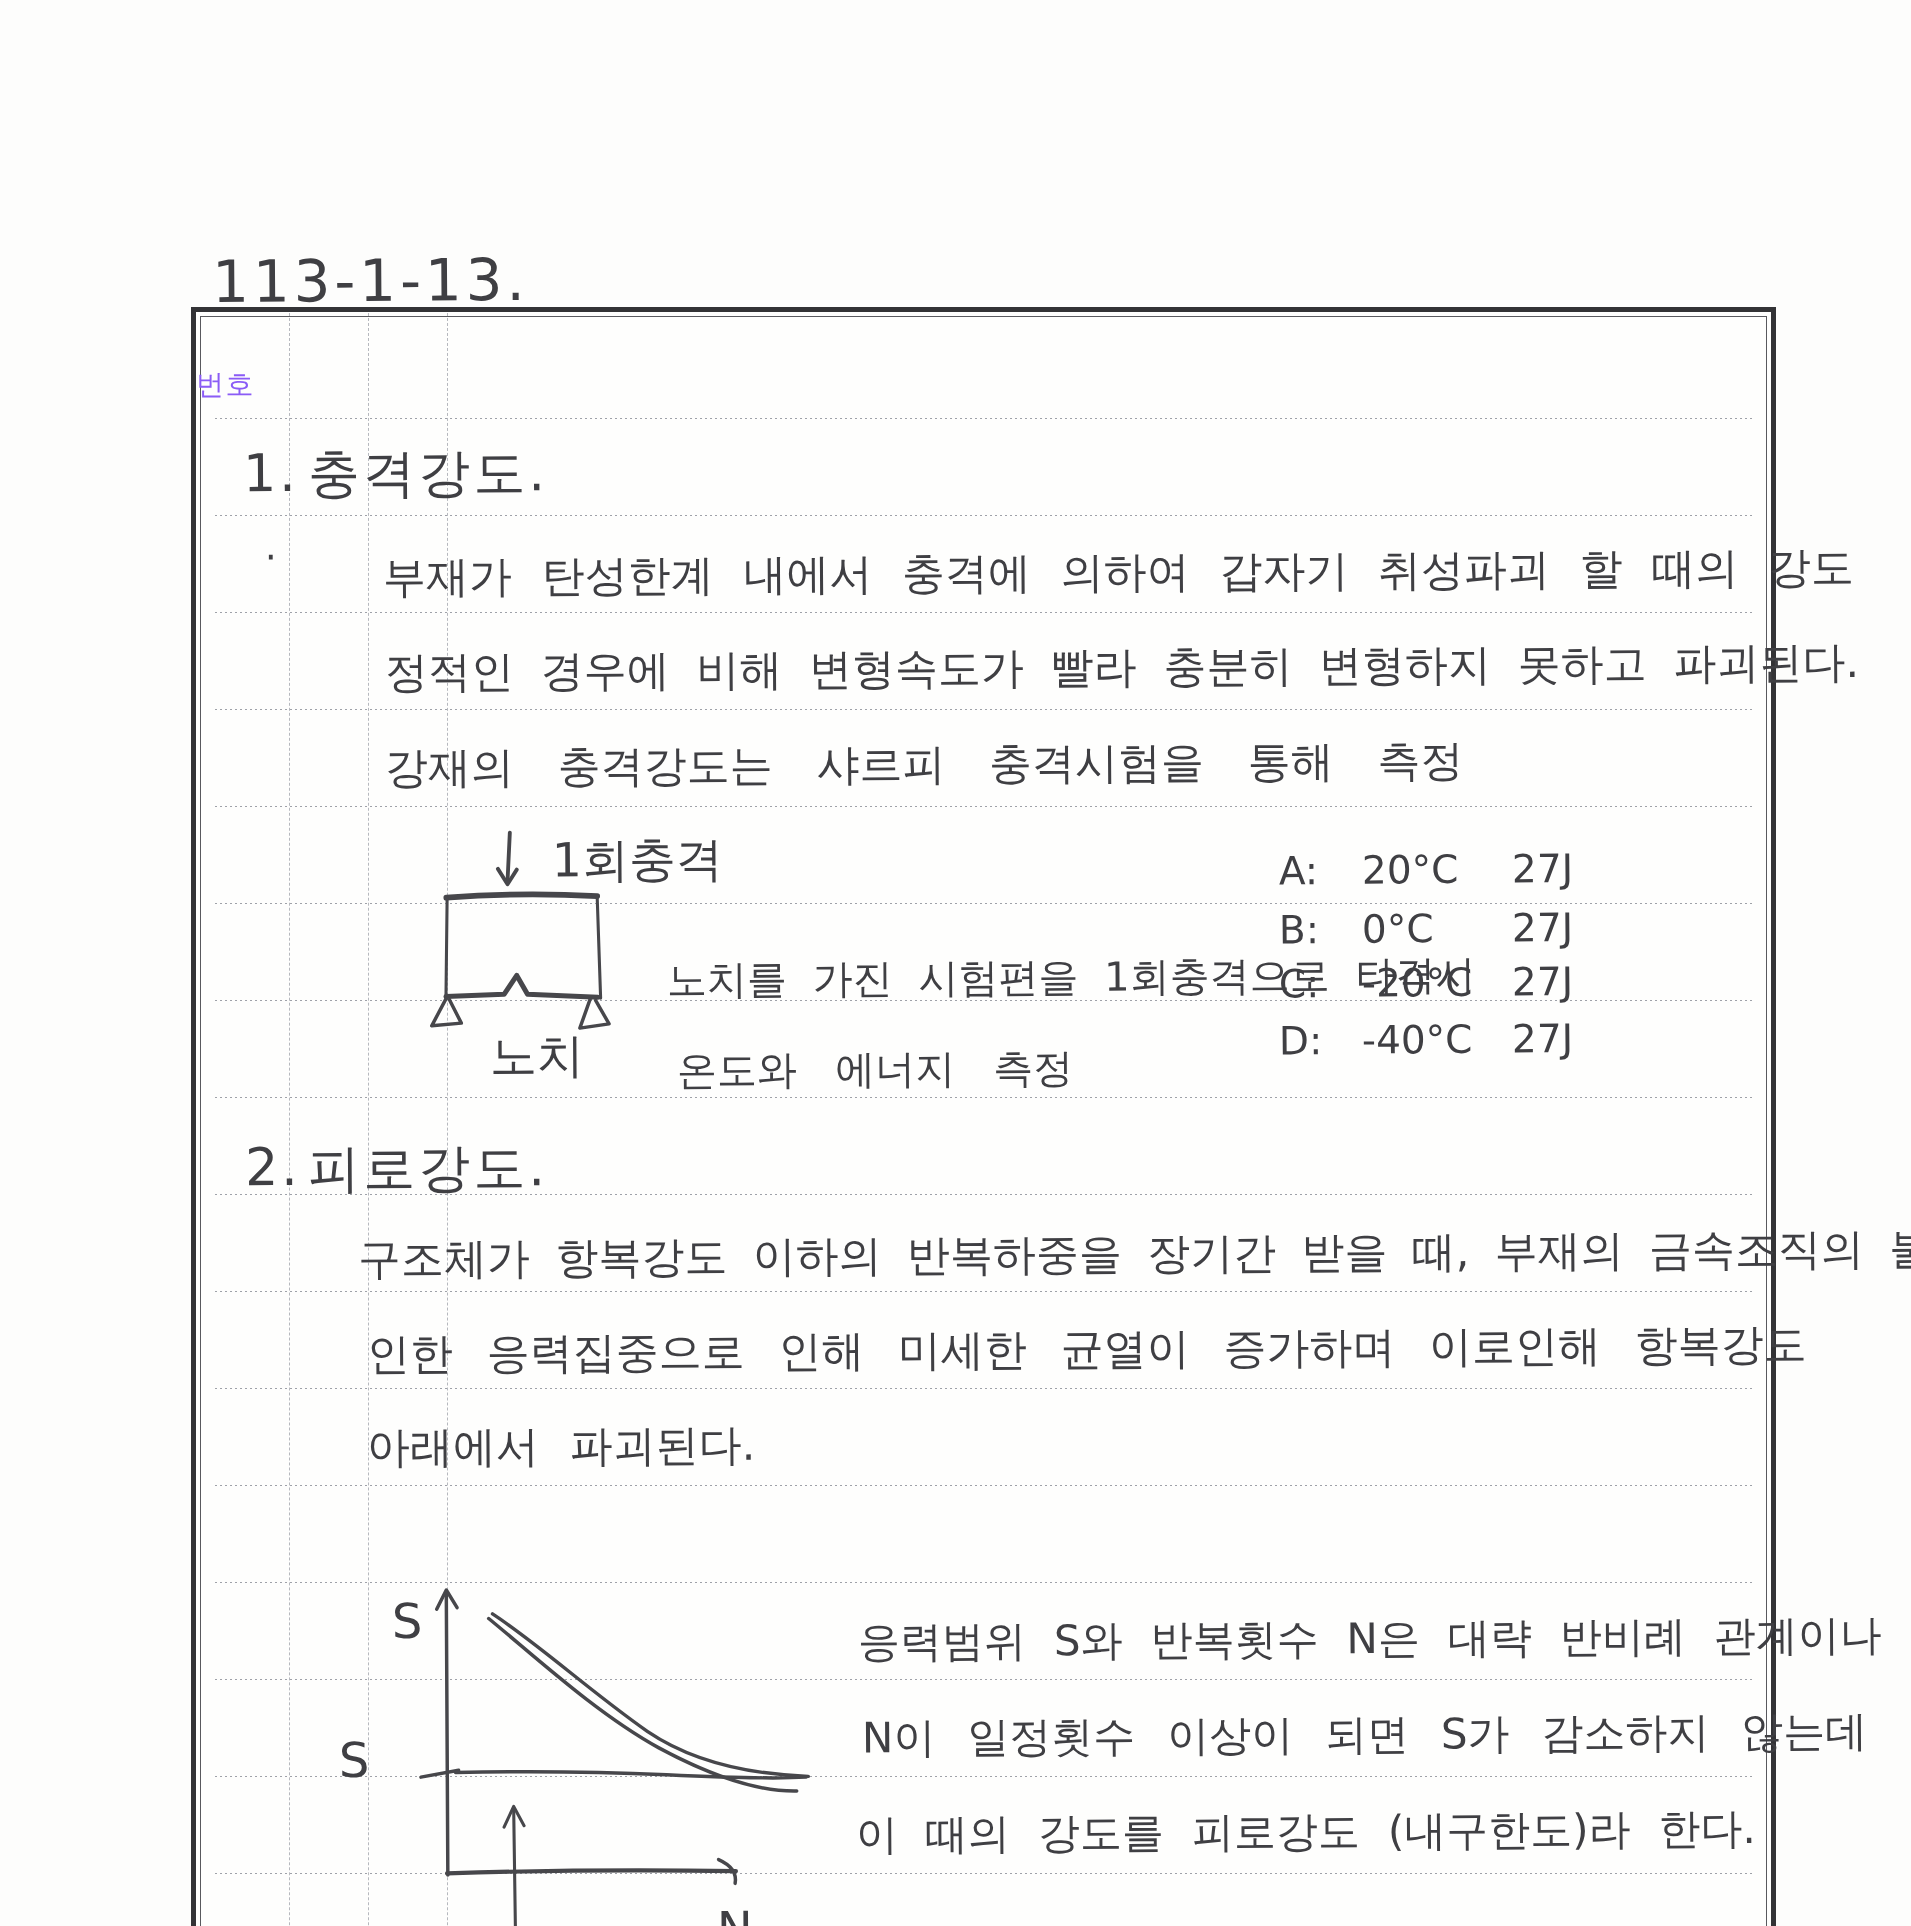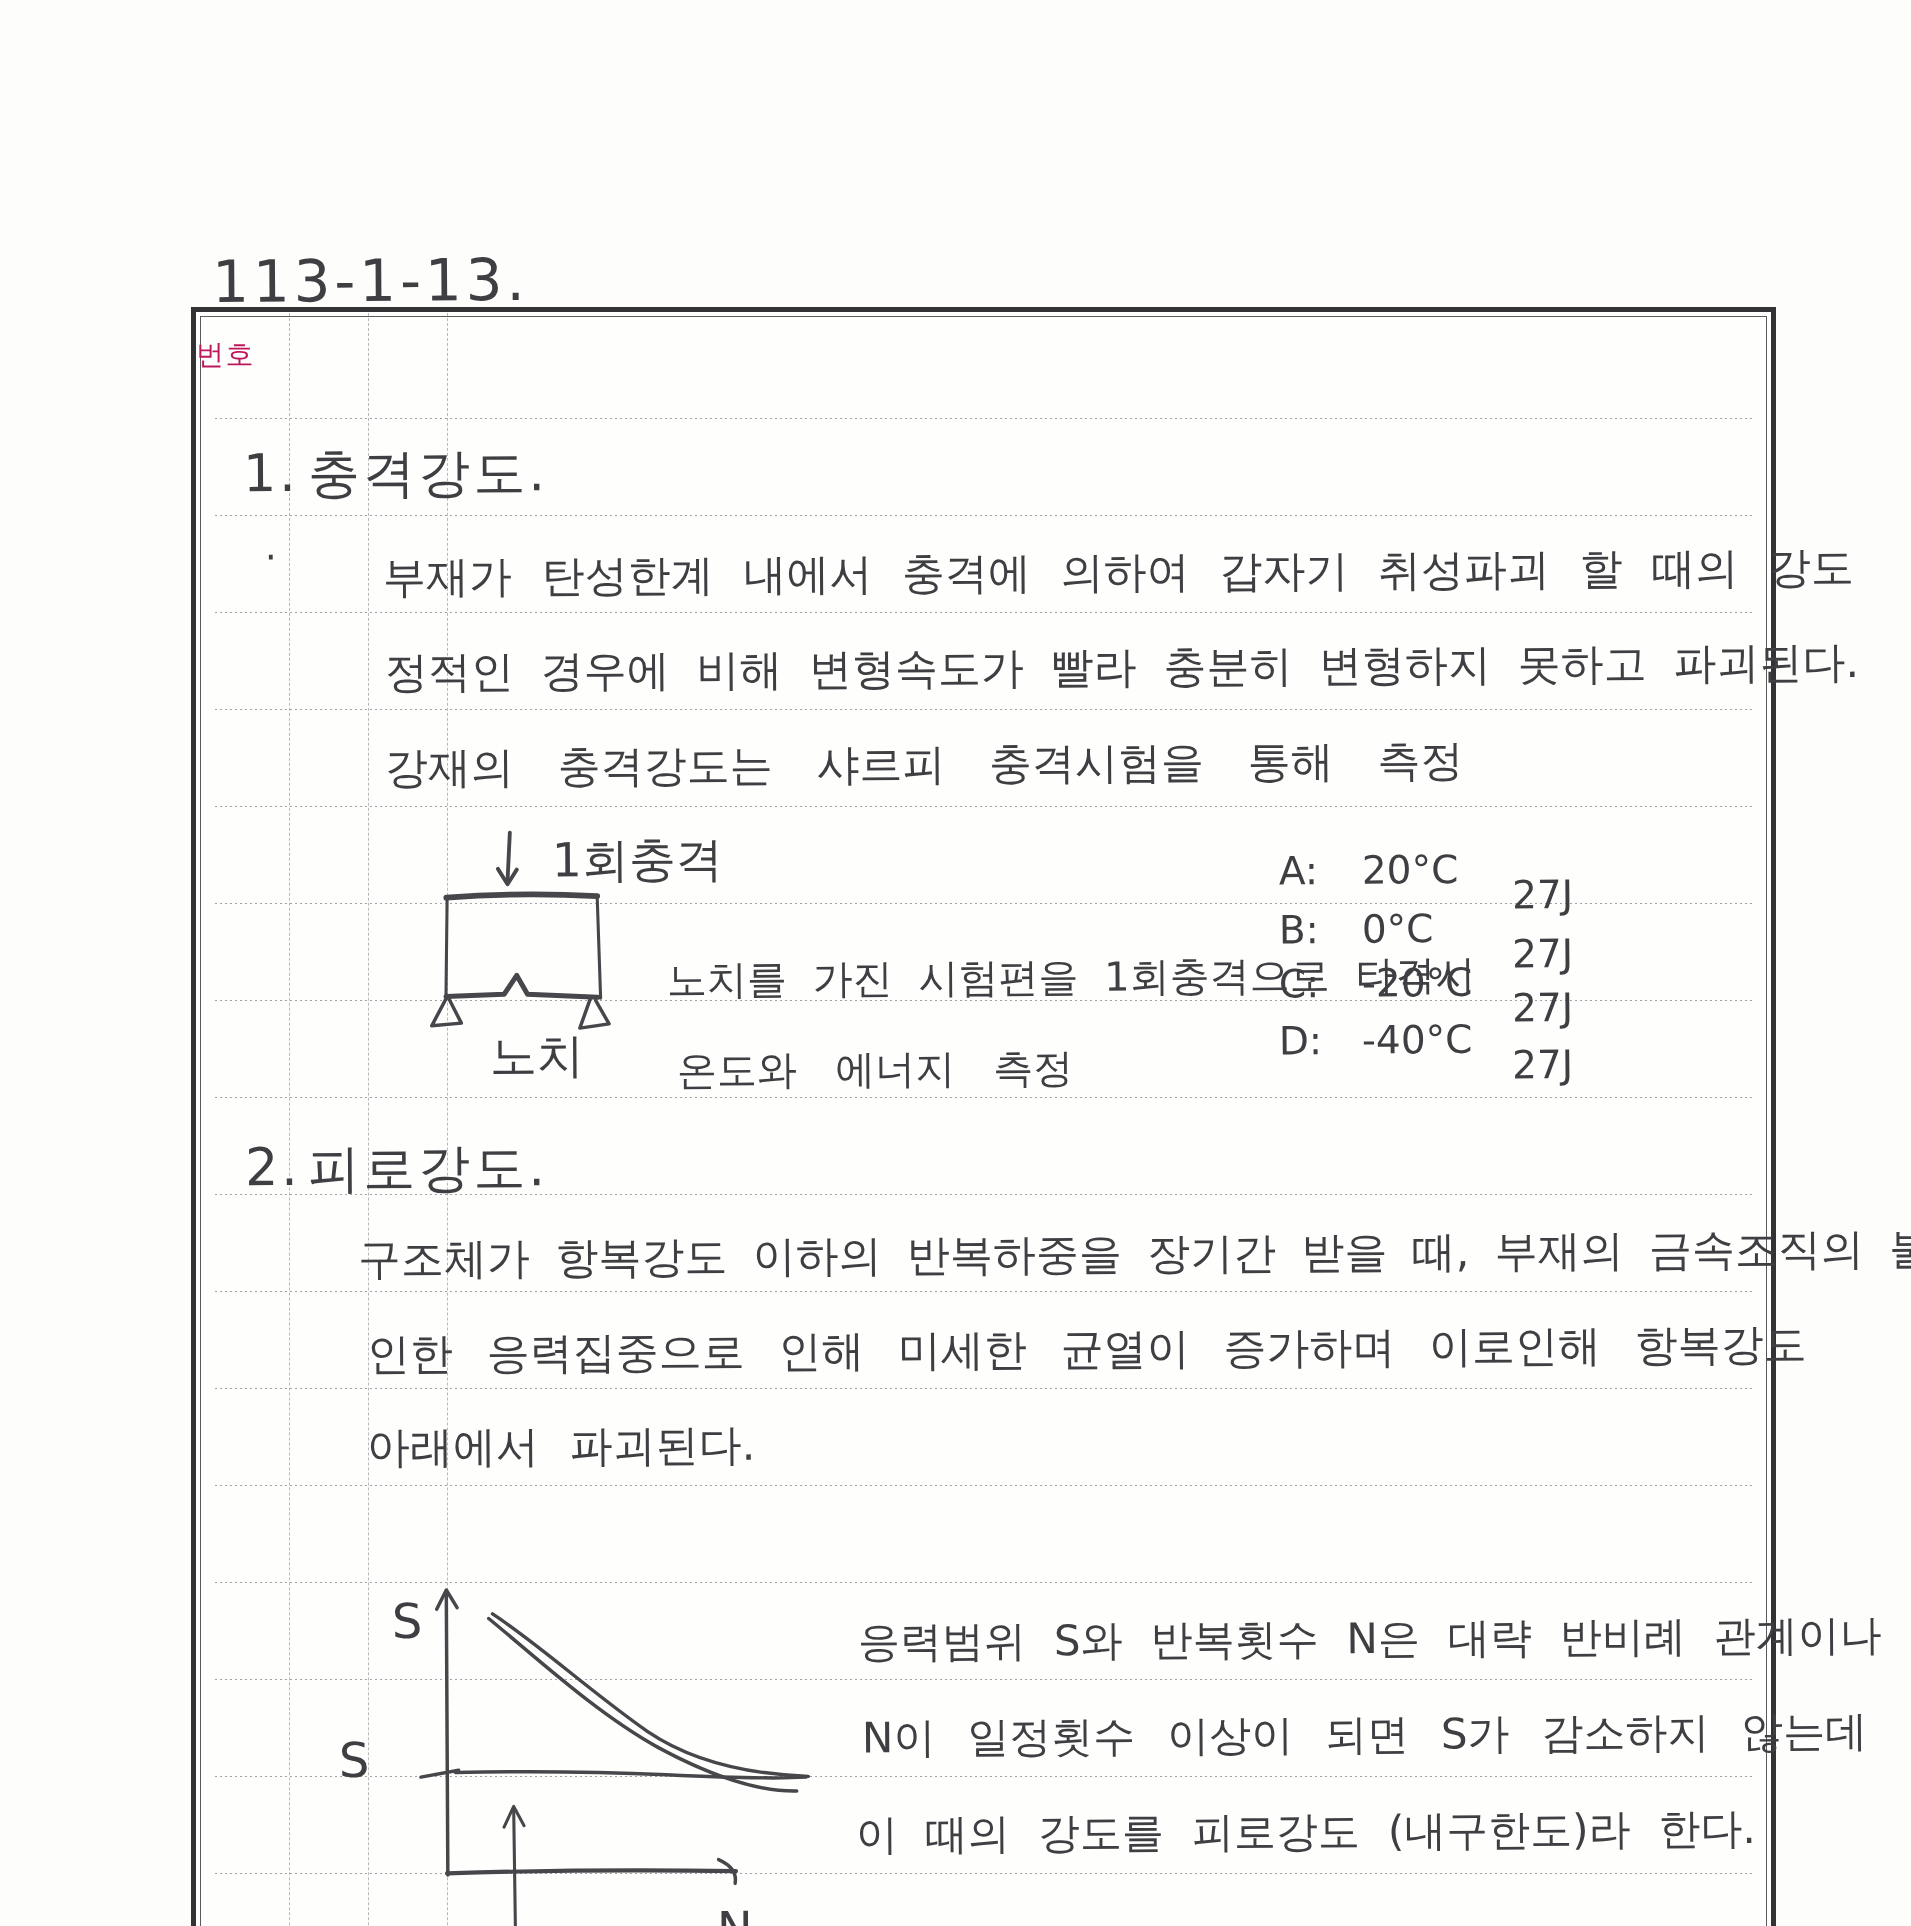--- a/index.html
+++ b/index.html
@@ -14,31 +14,31 @@
   .rules{position:absolute;left:11.6px;top:5.4px;right:11.6px;bottom:7.7px;
          background-image:
            repeating-linear-gradient(to right,#fefefd 0 2.7px,transparent 2.7px 5px),
            repeating-linear-gradient(to bottom,transparent 0 96px,rgba(95,100,112,.60) 96px 97px);}
   
   .vline{position:absolute;top:313px;height:2162px;width:0;
          border-left:1.2px dashed rgba(95,100,112,.45);}
   .v1{left:289px}.v2{left:368px}.v3{left:447px}
   .hand{position:absolute;white-space:nowrap;color:#3f3f43;transform:rotate(-0.4deg);
         font-family:"DejaVu Sans",sans-serif;}
-  .print{position:absolute;white-space:nowrap;color:#be185d;font-family:"Liberation Sans",sans-serif;}
+  .print{position:absolute;white-space:nowrap;color:#8b5cf6;font-family:"Liberation Sans",sans-serif;margin-top:30px;}
   .title{font-size:58px;letter-spacing:3.9px;}
   .h1{font-size:52px;letter-spacing:3.1px;}
   .body-line{font-size:43px;}
   .note-line{font-size:42px;}
   .lbl{font-size:47px;}
   .axis-lbl{font-size:48px;}
   .result-row{position:absolute;display:flex;color:#3f3f43;font-size:39px;transform:rotate(-0.5deg);}
   .result-row .rn{width:83px;}
   .result-row .rt{width:150px;}
-  .result-row .re{width:100px;margin-top:26px;}
+  .result-row .re{width:100px;}
   svg{position:absolute;overflow:visible;}
   svg path,svg line{stroke:#47474b;fill:none;stroke-linecap:round;stroke-linejoin:round;}
 </style>
 </head>
 <body>
 
 <div class="page">
 
   <div class="hand title" style="left:212px;top:247px;">113-1-13.</div>
 

